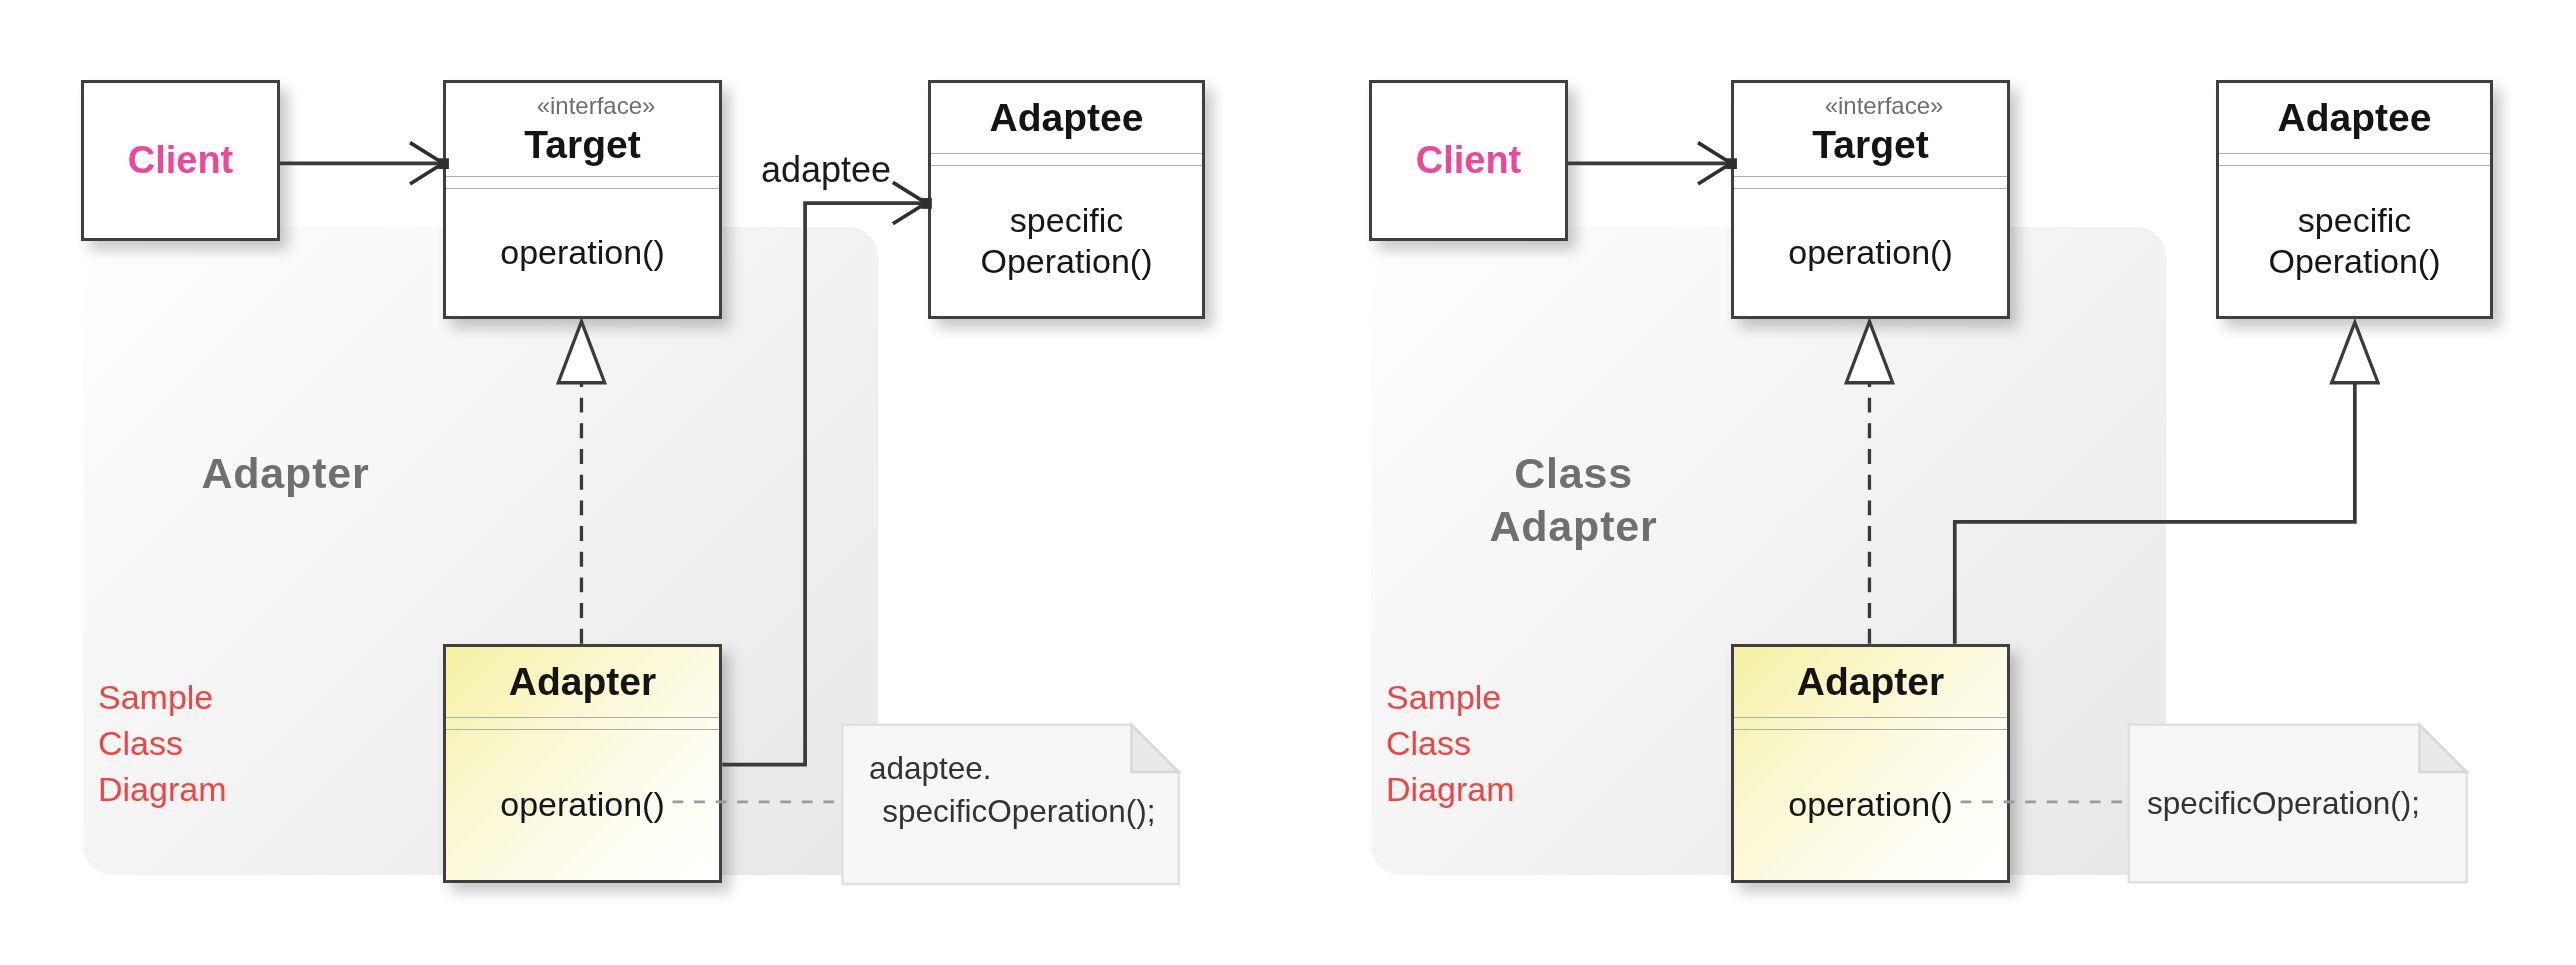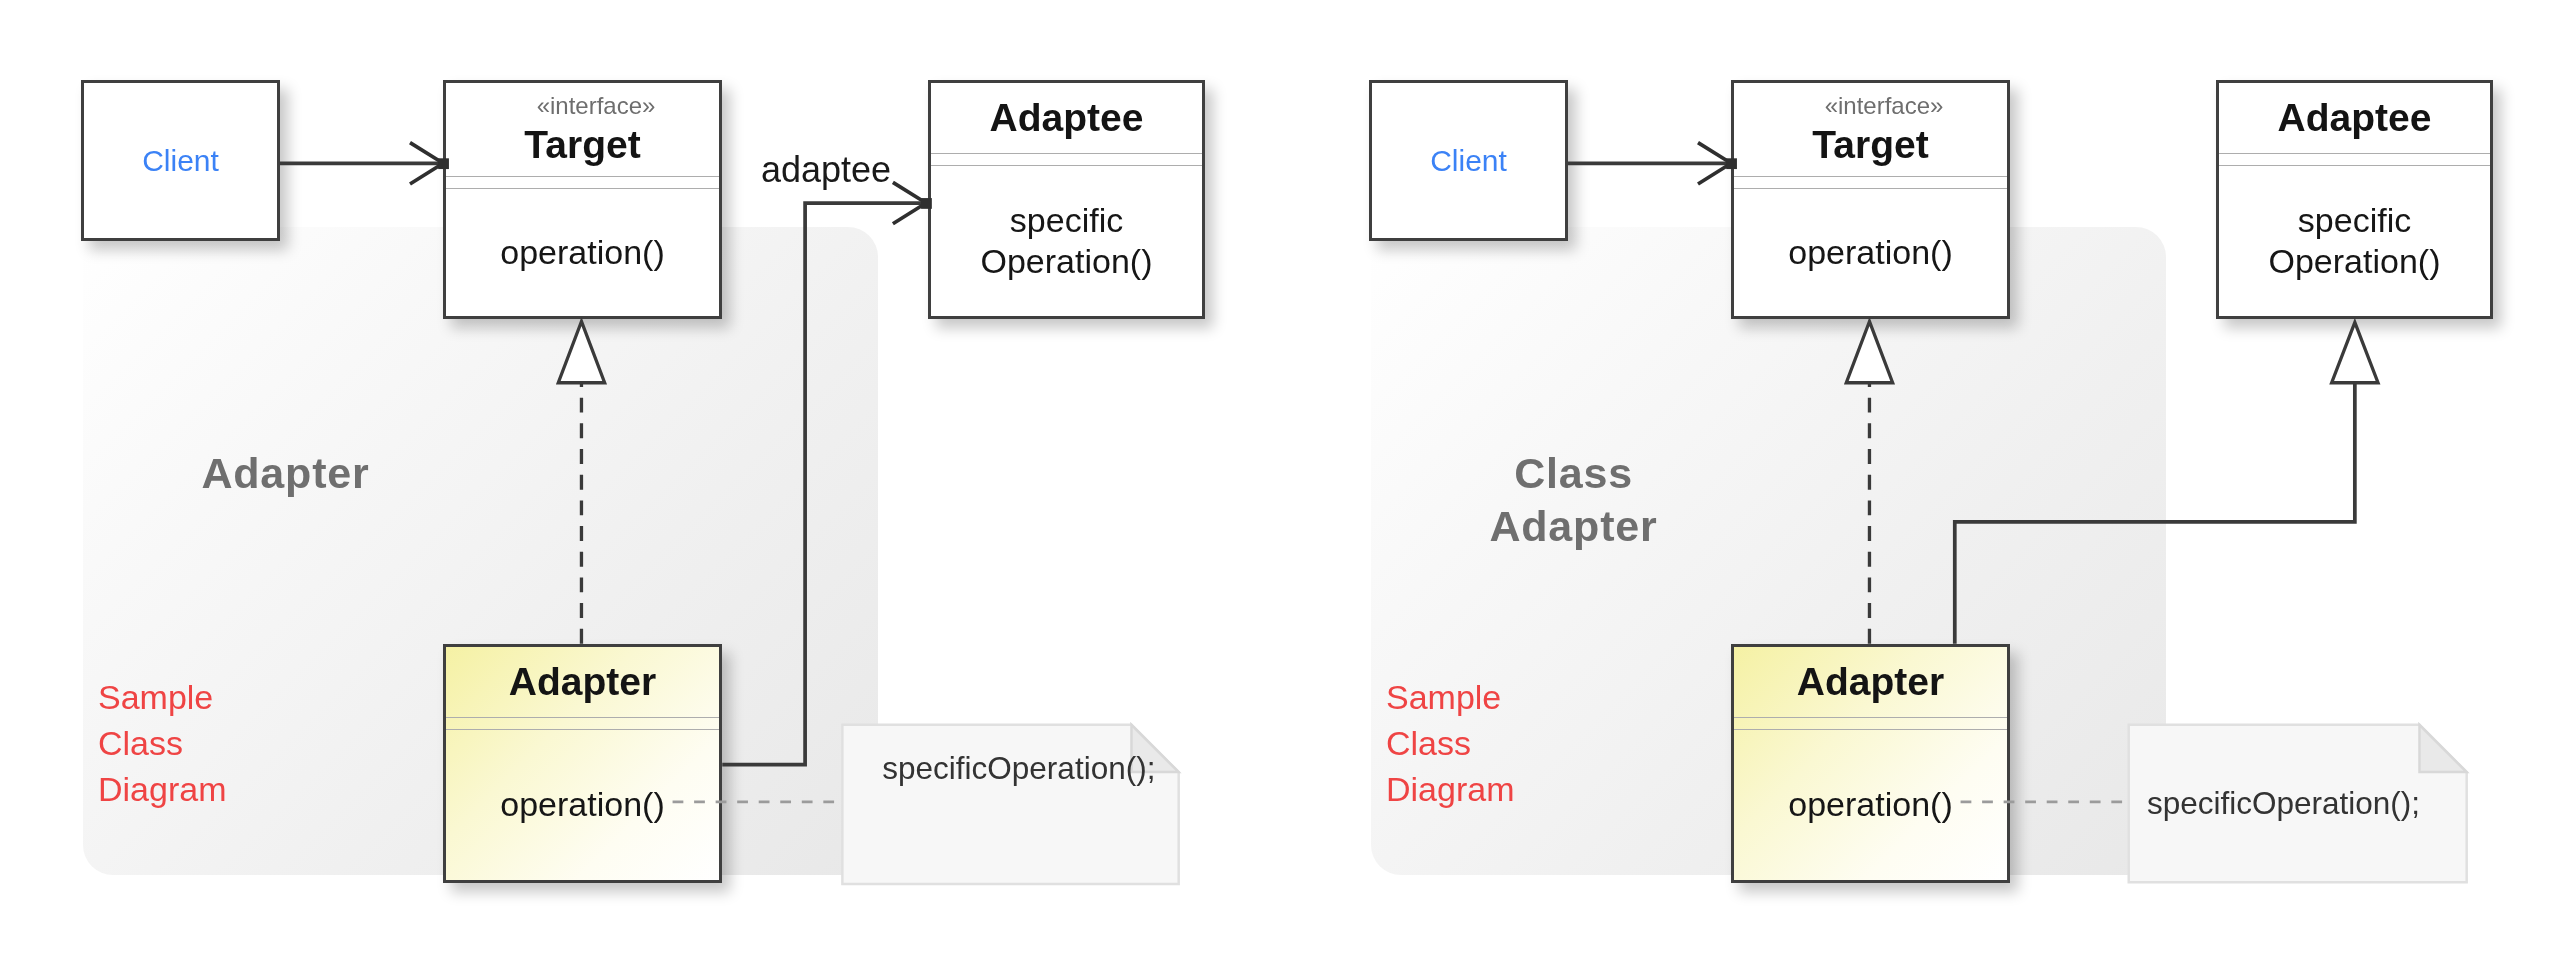--- a/index.html
+++ b/index.html
@@ -18,21 +18,21 @@
            box-sizing:border-box;display:flex;flex-direction:column;
            box-shadow:7.5px 9px 13.3px rgba(0,0,0,0.22);}
   .uml-box.yellow{background:linear-gradient(135deg,#f5f1a4 0%,#faf8d2 38%,#fefdf2 72%,#ffffff 100%);}
   .single{flex:1;display:flex;align-items:center;justify-content:center;}
   .hdr{flex:0 0 auto;display:flex;flex-direction:column;align-items:center;justify-content:center;}
   .attrs{flex:0 0 auto;height:10.8px;border-top:1.7px solid #adadad;border-bottom:1.7px solid #adadad;}
   .ops{flex:1;display:flex;flex-direction:column;align-items:center;justify-content:center;
        font-size:34px;line-height:41px;color:#161616;}
   .bname{font-size:39px;font-weight:600;color:#141414;}
   .stereo{font-size:24px;color:#6e6e6e;margin-bottom:3.3px;margin-left:27px;}
-  .cname{font-size:30px;font-weight:400;color:#3b82f6;}
+  .cname{font-size:38px;font-weight:700;color:#ec4899;}
   .overlay{position:absolute;left:0;top:0;z-index:5;pointer-events:none;}
   .assoc-label{position:absolute;left:702px;top:149px;width:248px;z-index:6;
                text-align:center;font-size:36px;color:#1a1a1a;}
   .note-text{position:absolute;z-index:6;font-size:31.5px;line-height:43px;color:#333333;}
 </style>
 </head>
 <body>
 
 <div class="half" style="left:0;">
   <div class="panel-bg"></div>
@@ -100,20 +100,21 @@
     </div>
     <div class="attrs"></div>
     <div class="ops">
       <span>operation()</span>
     </div>
   </div>
 
   <div class="assoc-label">adaptee</div>
 
   <div class="note-text" style="left:869px;top:747px;">
+    <div>adaptee.</div>
     <div style="padding-left:13.3px;">specificOperation();</div>
   </div>
 </div>
 
 <div class="half" style="left:1288px;">
   <div class="panel-bg"></div>
 
   <div class="watermark">
     <div>Class</div>
     <div>Adapter</div>

